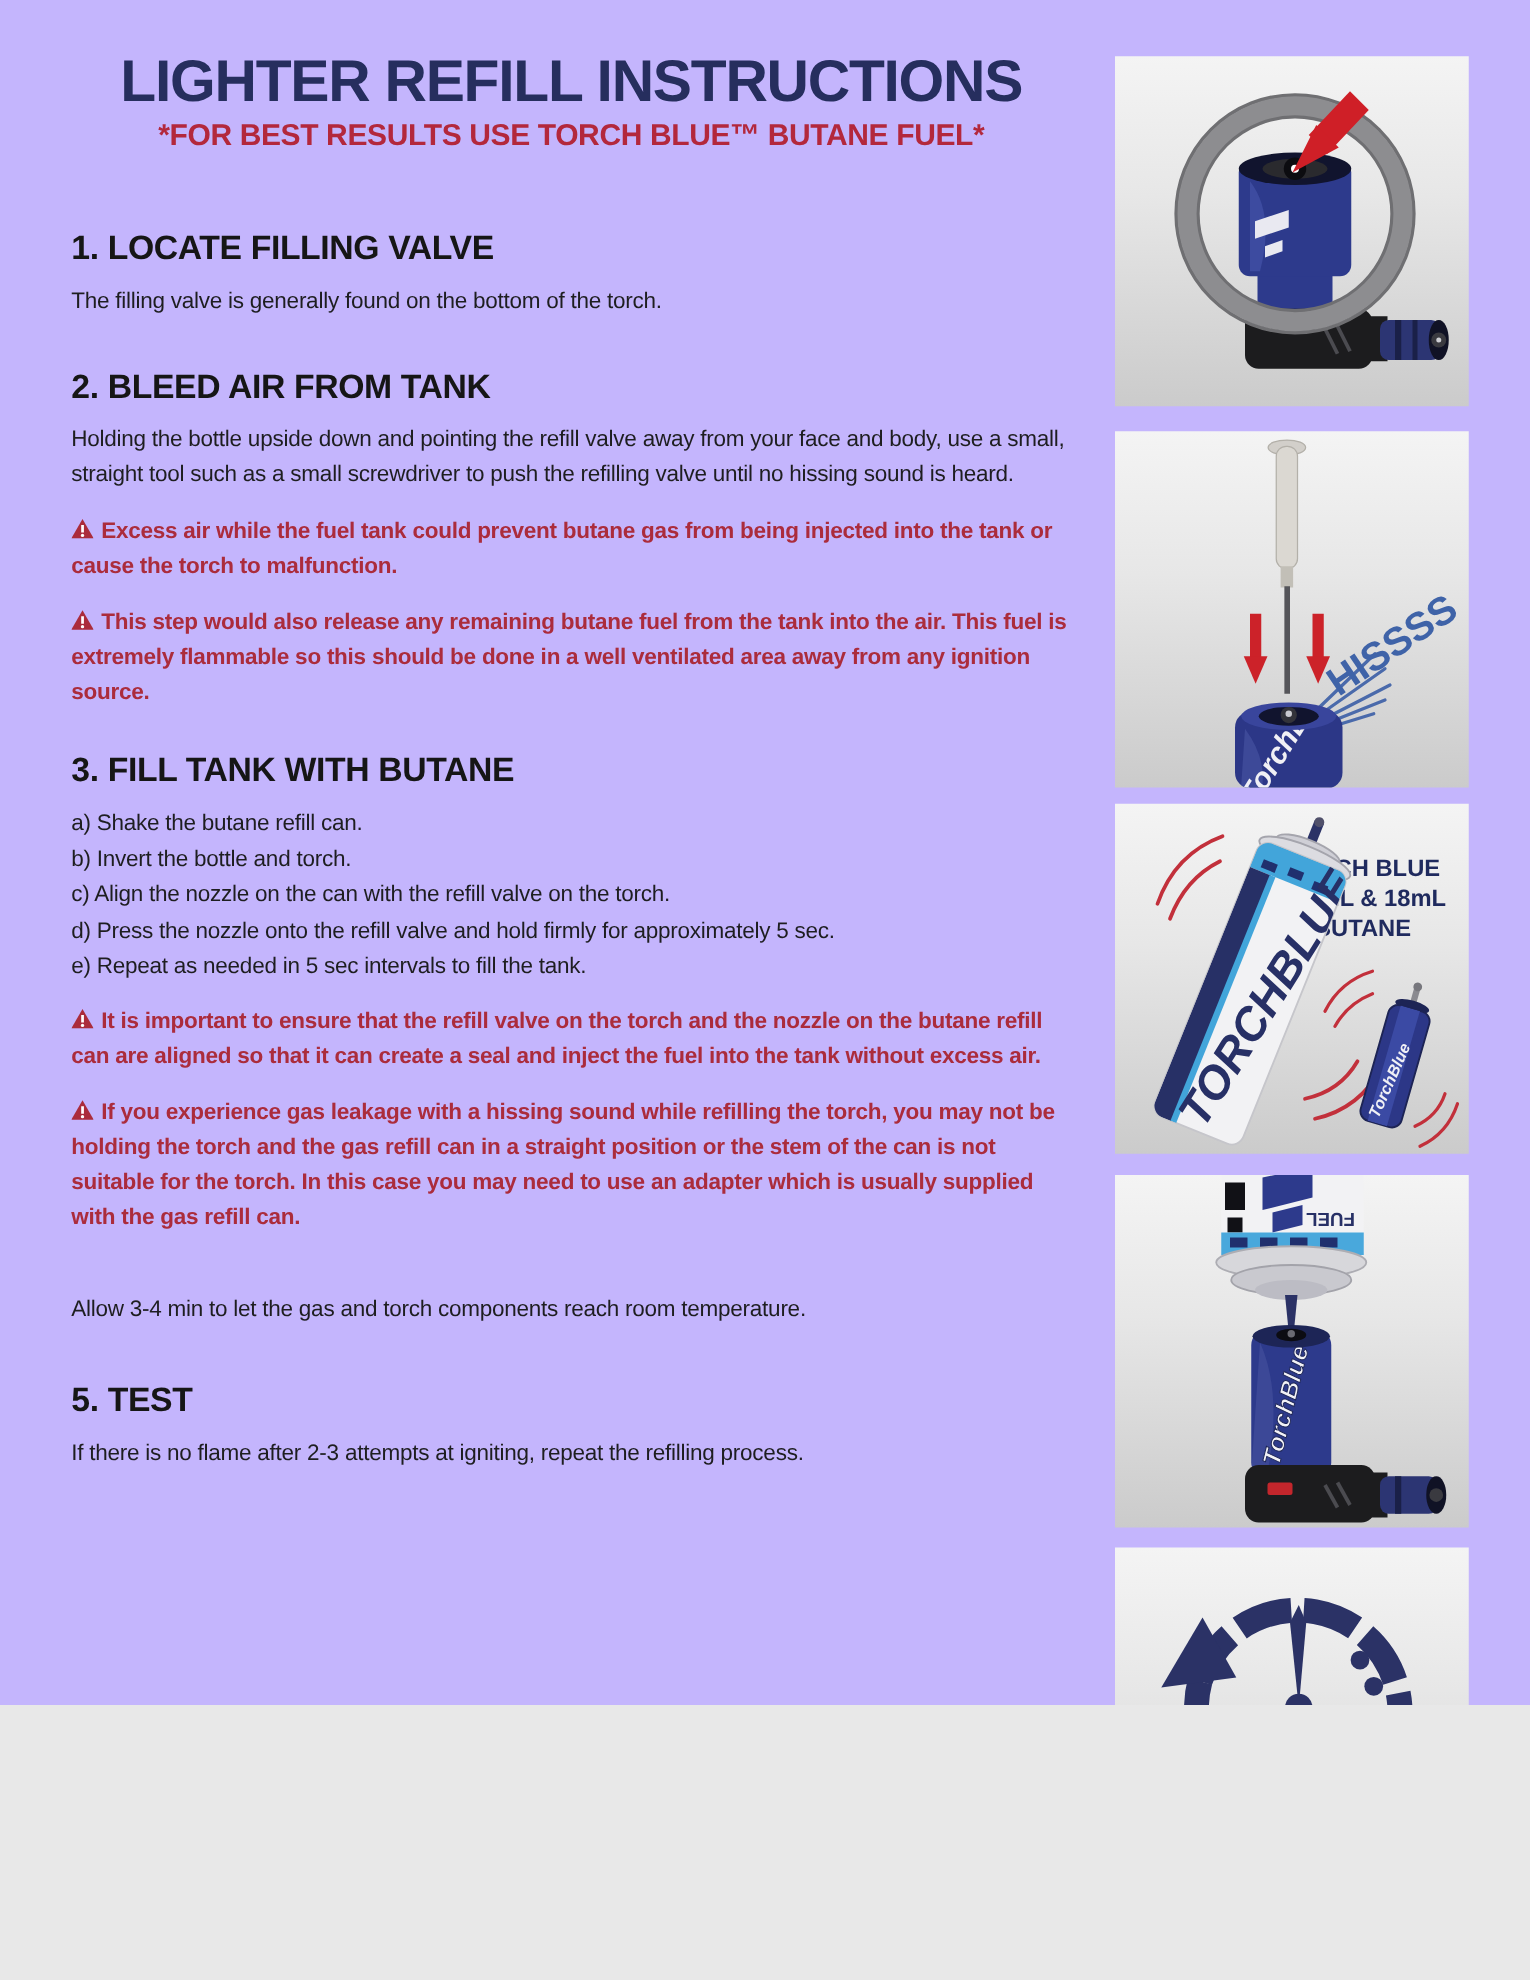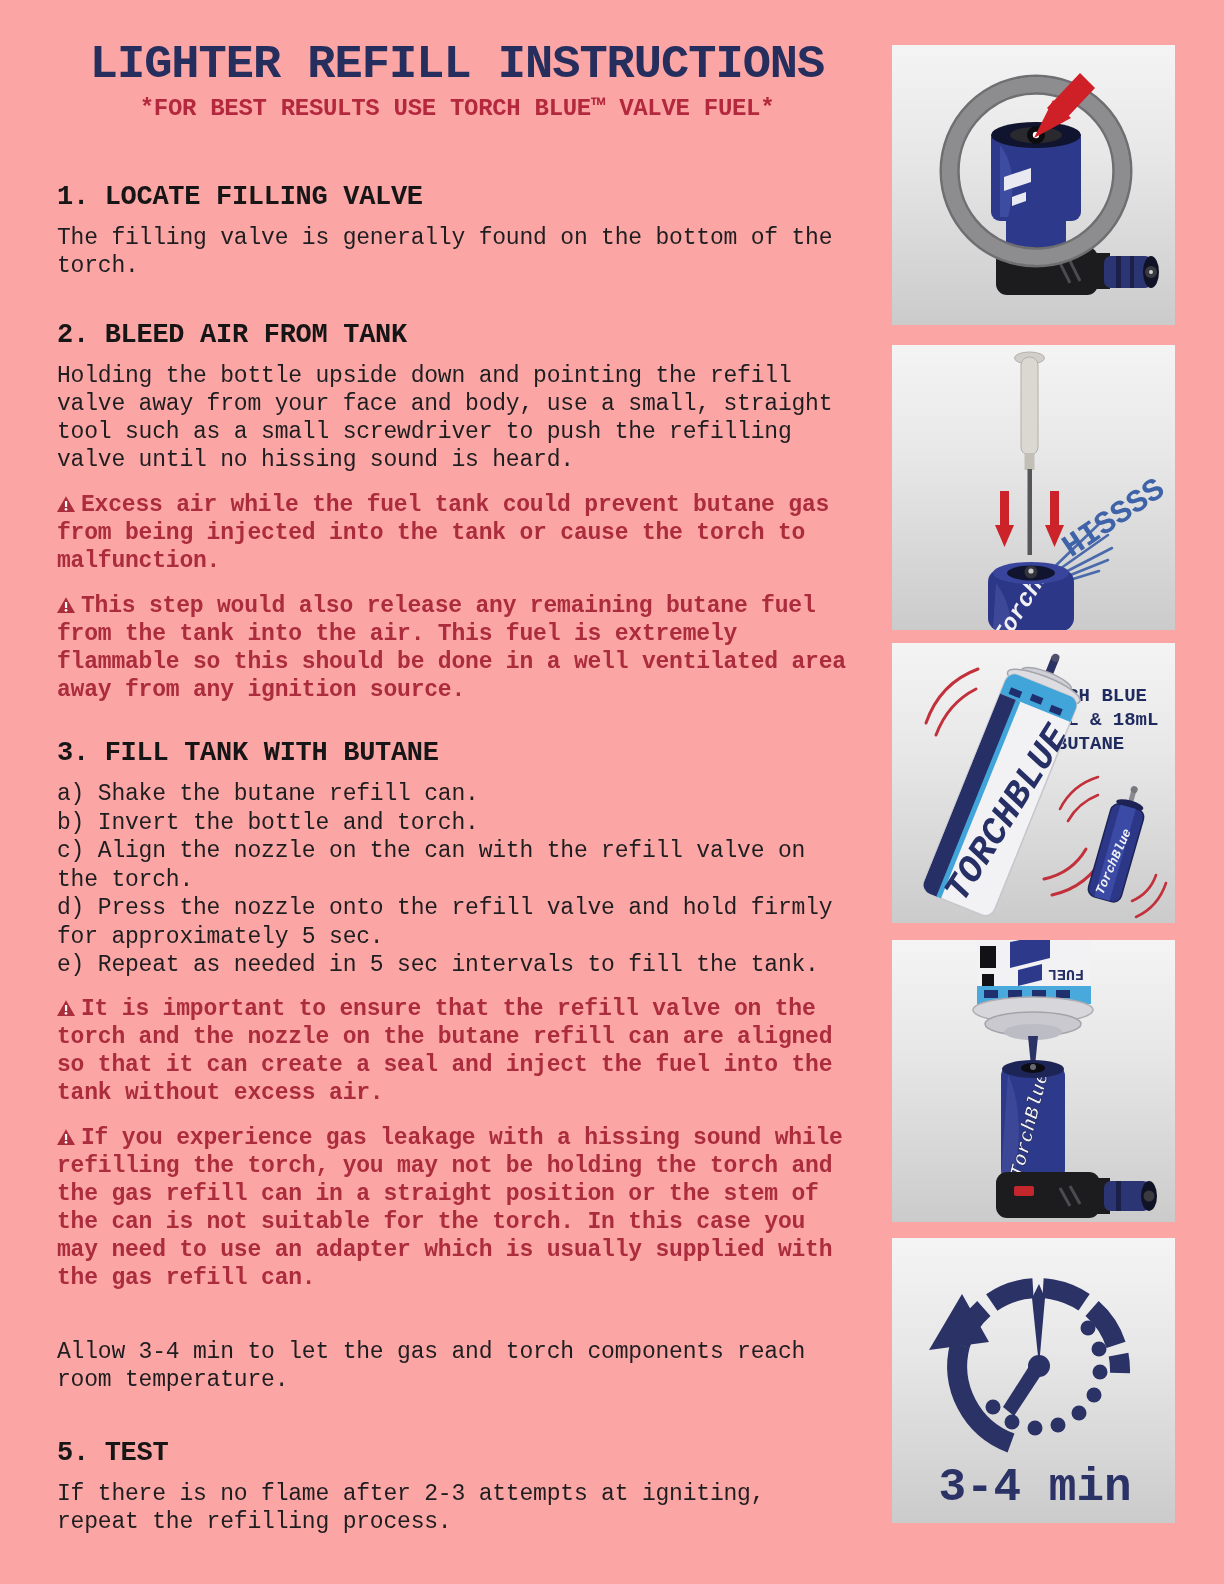--- a/index.html
+++ b/index.html
@@ -1,37 +1,37 @@
 <!DOCTYPE html>
 <html><head>
 <meta charset="utf-8">
 <style>
   html,body{margin:0;padding:0;background:#e8e8e8;}
   .page{
-    position:relative;width:1224px;height:1584px;background:#fca5a5;
-    font-family:Liberation Mono, monospace;color:#1e1e20;overflow:hidden;
+    position:relative;width:1224px;height:1364px;background:#c4b5fd;
+    font-family:Liberation Sans, sans-serif;color:#1e1e20;overflow:hidden;
     margin:0 auto;
   }
   
   .col{position:absolute;left:57px;top:40px;width:800px;}
   h1.title{
     margin:0 0 6px 0;text-align:center;color:#262e5e;
     font-size:47px;font-weight:bold;letter-spacing:-1px;line-height:1.05;
   }
   .subtitle{
     text-align:center;color:#b3283c;font-size:24px;font-weight:bold;letter-spacing:-0.3px;
   }
   section{margin:0;}
   .sec1{margin-top:60px;}
   .sec2{margin-top:40px;}
   .sec3{margin-top:34px;}
   .sec4{margin-top:46px;}
   .sec5{margin-top:44px;}
   h2{font-size:27px;font-weight:bold;color:#161616;margin:0 0 12px 0;letter-spacing:-0.3px;}
-  p{font-size:23px;line-height:28px;margin:0 0 17px 0;letter-spacing:-0.2px;}
+  p{font-size:18px;line-height:28px;margin:0 0 17px 0;letter-spacing:-0.2px;}
   p.last{margin-bottom:0;}
   .list p{margin:0;line-height:28.5px;}
   .list{margin-bottom:15px;}
   p.warn{color:#ab2c3c;font-weight:bold;}
   .tri{width:18px;height:16px;display:inline-block;vertical-align:-1px;margin-right:6px;}
   
   .figs{position:absolute;left:892px;top:0;width:283px;}
   .fig{
     position:absolute;left:0;width:283px;
     background:linear-gradient(180deg,#f4f4f4 0%,#e7e7e7 40%,#cbcbcb 100%);
@@ -53,21 +53,21 @@
       <rect x="10.6" y="6.5" width="2.9" height="8" fill="#ffffff"></rect>
       <circle cx="12" cy="17.6" r="1.8" fill="#ffffff"></circle>
     </symbol>
   </defs>
 </svg>
 
 <div class="page">
 
   <div class="col">
     <h1 class="title">LIGHTER REFILL INSTRUCTIONS</h1>
-    <div class="subtitle">*FOR BEST RESULTS USE TORCH BLUE™ VALVE FUEL*</div>
+    <div class="subtitle">*FOR BEST RESULTS USE TORCH BLUE™ BUTANE FUEL*</div>
 
     <section class="sec1">
       <h2>1. LOCATE FILLING VALVE</h2>
       <p>The filling valve is generally found on the bottom of the torch.</p>
     </section>
 
     <section class="sec2">
       <h2>2. BLEED AIR FROM TANK</h2>
       <p>Holding the bottle upside down and pointing the refill valve away from your face and body, use a small, straight tool such as a small screwdriver to push the refilling valve until no hissing sound is heard.</p>
       <p class="warn"><svg class="tri">

